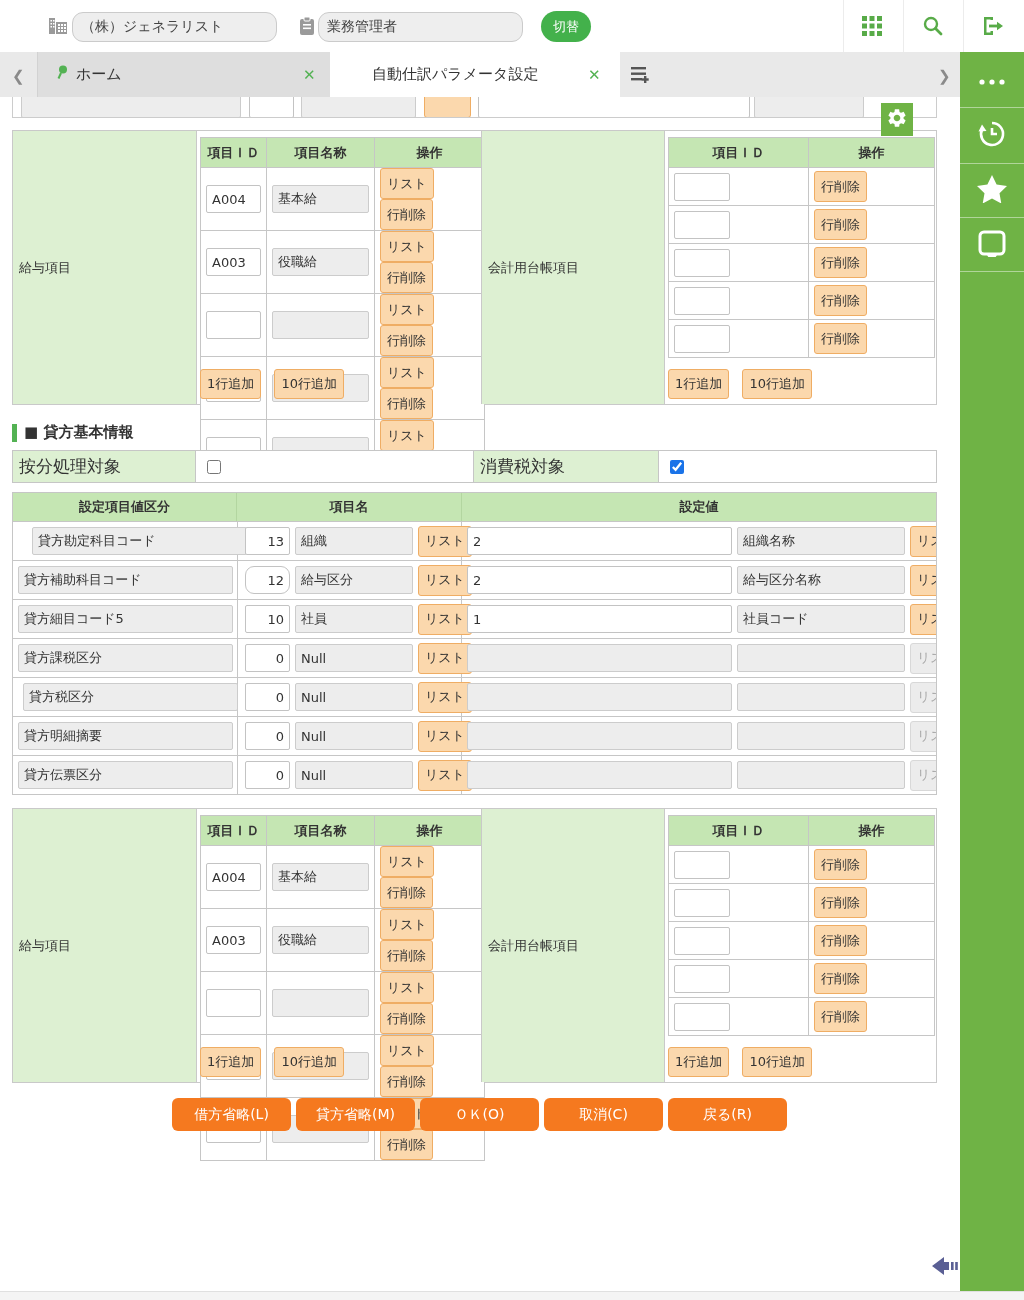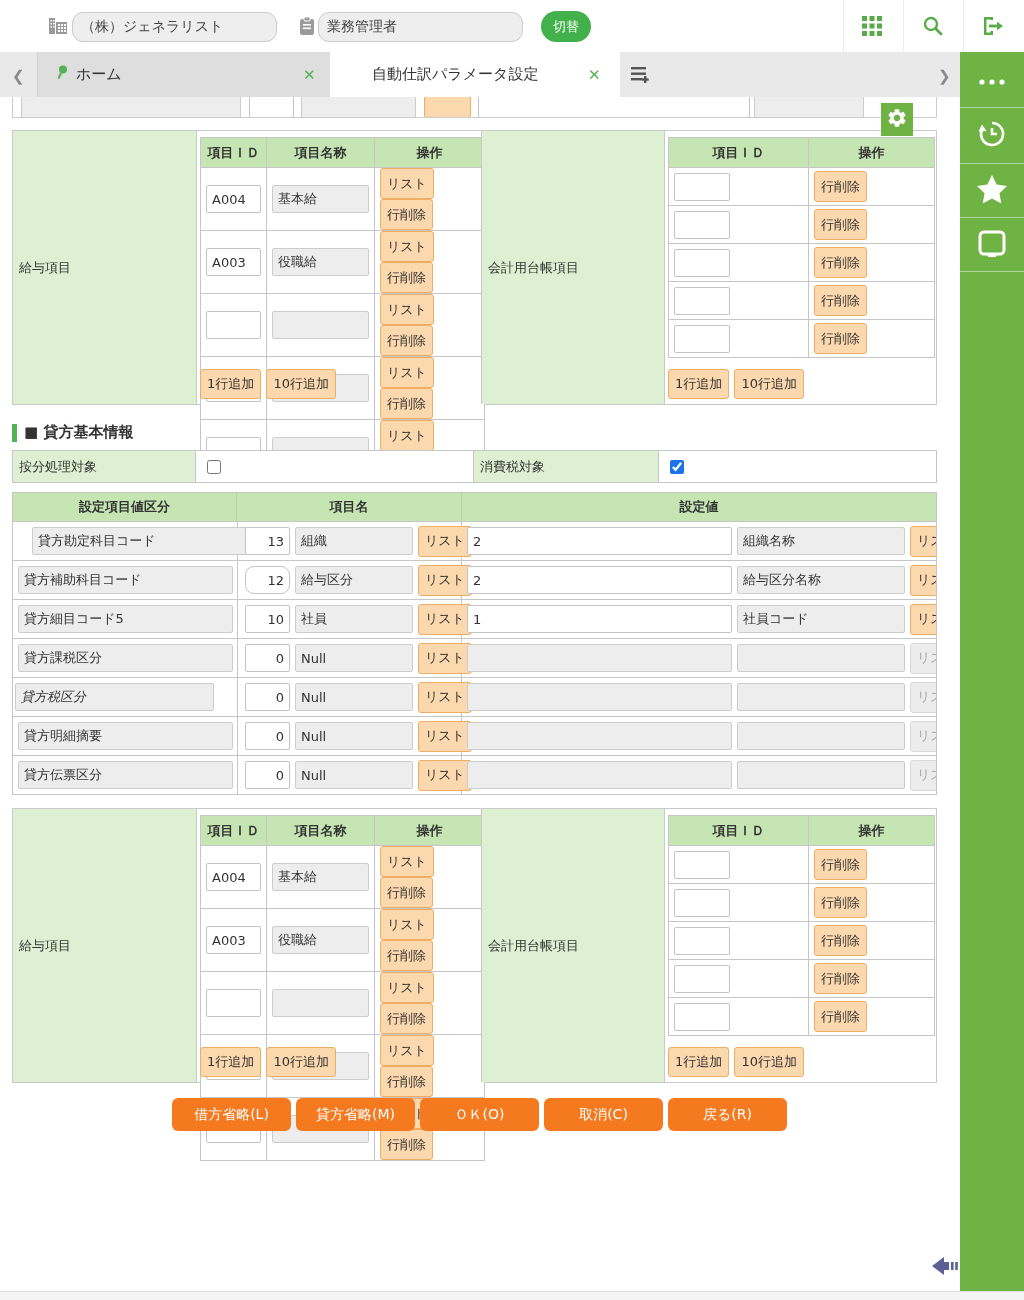--- a/index.html
+++ b/index.html
@@ -51,31 +51,31 @@
   .glabel.left  { left:0; border-right:1px solid #c9c9c9; }
   .glabel.right { left:468px; border-left:1px solid #c9c9c9; border-right:1px solid #c9c9c9; }
   table.grid { border-collapse:collapse; background:#fff; }
   table.grid td { border:1px solid #c6c6c6; vertical-align:middle; padding:0; }
   table.grid td.hd { background:#c5e6b3; text-align:center; font-weight:bold;
                      font-size:13px; color:#333; height:30px; }
   table.grid tr.r td { height:38px; }
   table.grid td .inp { margin:0 5px; }
   table.grid td.ops { padding-left:5px; }
   table.grid td.ops .obtn { margin-right:4px; }
-  .addrow .obtn { height:30px; }
+  .addrow .obtn { height:30px; margin-right:8px; }
 
   
   #sect-bar { left:12px; top:424px; width:5px; height:18px; background:#53b253; }
   #sect-title { left:24px; top:423px; font-size:15px; font-weight:bold; color:#333; }
 
   
   #flagrow { left:12px; top:450px; width:925px; height:33px; border:1px solid #c6c6c6;
              display:flex; background:#fff; }
   .fcell { height:31px; display:flex; align-items:center; border-right:1px solid #c6c6c6; }
-  .fcell.lab { background:#ddf0d2; font-size:13px; color:#333; padding-left:6px; }
+  .fcell.lab { background:#ddf0d2; font-size:17px; color:#333; padding-left:6px; }
   .fcell:last-child { border-right:none; }
   .cb { width:14px; height:14px; margin-left:11px; accent-color:#1a73e8; }
 
   
   #ptable { left:12px; top:492px; width:925px; border:1px solid #c6c6c6; background:#fff; }
   .phead { display:flex; height:28px; background:#c5e6b3; }
   .phead div { display:flex; align-items:center; justify-content:center; font-size:13px;
                font-weight:bold; color:#333; border-right:1px solid #b3d6a0; }
   .phead div:last-child { border-right:none; }
   .prow { display:flex; height:39px; border-top:1px solid #c6c6c6; }
@@ -415,21 +415,21 @@
         </div>
       <div class="pc pc3">
           <input class="inp ro" style="width: 265px; margin-left: 5px;" value="">
           <input class="inp ro" style="width: 168px; margin-left: 5px;" value="">
           <button class="obtn dis" style="margin-left:5px;">リスト</button>
         </div>
     </div>
 
     <div class="prow">
       <div class="pc pc1">
-          <input class="inp ro" style="width: 199px; margin-left: 2px; font-style: italic;" value="貸方税区分">
+          <input class="inp ro" style="width: 215px; margin-left: 10px;" value="貸方税区分">
         </div>
       <div class="pc pc2">
           <input class="inp num" style="width: 45px; margin-left: 7px;" value="0">
           <input class="inp ro" style="width: 118px; margin-left: 5px;" value="Null">
           <button class="obtn" style="margin-left:5px;">リスト</button>
         </div>
       <div class="pc pc3">
           <input class="inp ro" style="width: 265px; margin-left: 5px;" value="">
           <input class="inp ro" style="width: 168px; margin-left: 5px;" value="">
           <button class="obtn dis" style="margin-left:5px;">リスト</button>

